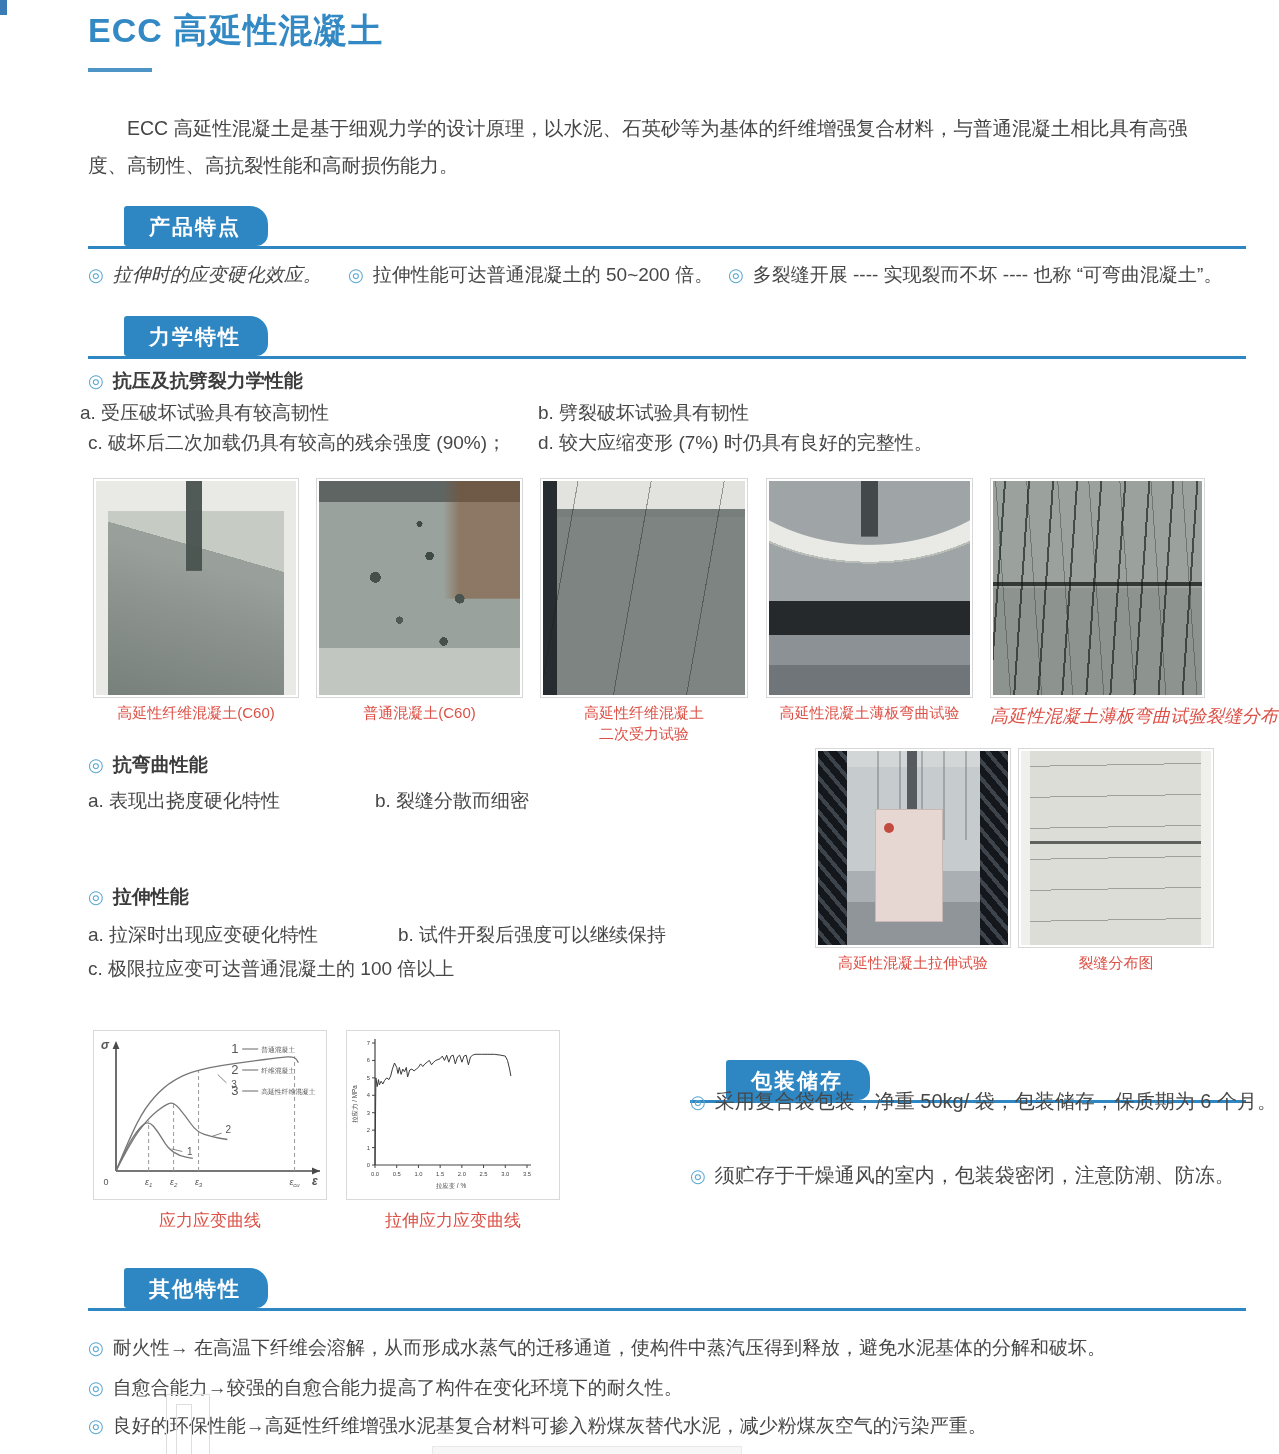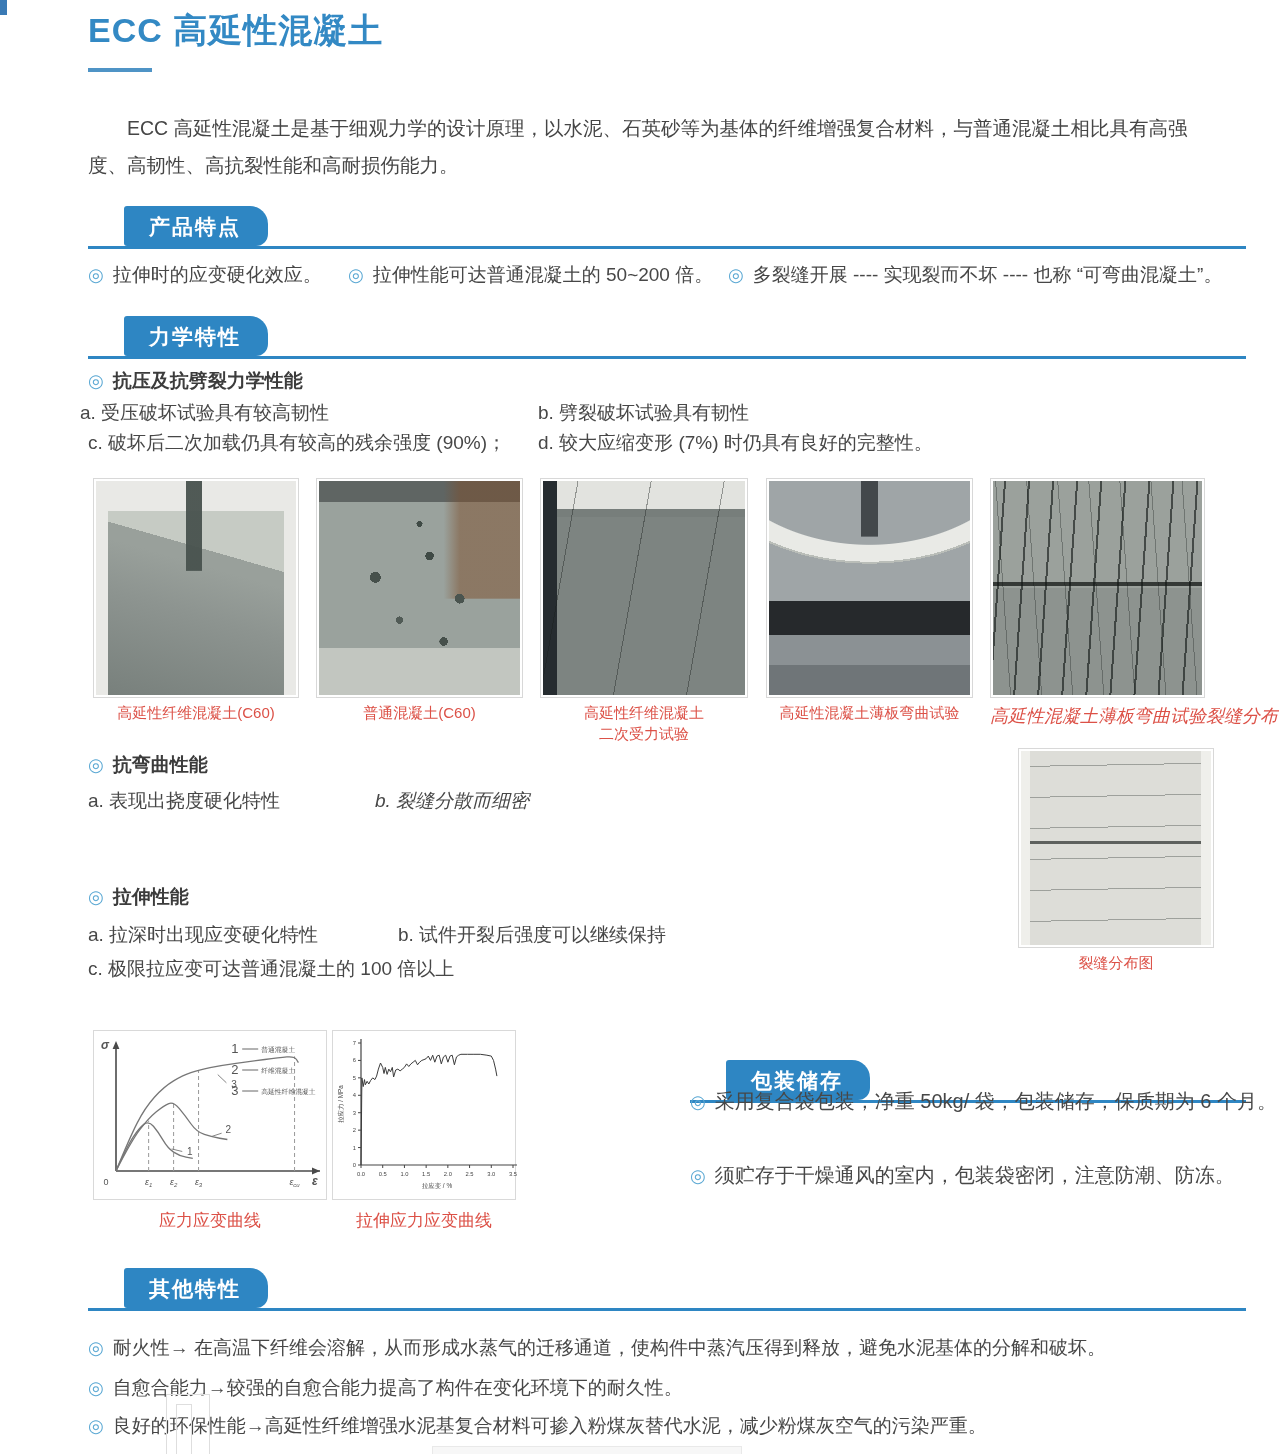--- a/index.html
+++ b/index.html
@@ -94,21 +94,21 @@
   <div class="corner"></div>
 
   <h1 class="page-title">ECC 高延性混凝土</h1>
   <div class="title-dash"></div>
 
   <p class="intro">ECC 高延性混凝土是基于细观力学的设计原理，以水泥、石英砂等为基体的纤维增强复合材料，与普通混凝土相比具有高强度、高韧性、高抗裂性能和高耐损伤能力。</p>
 
   <div class="sec-head" style="left:88px;top:206px;width:1122px;">
     <span class="tab">产品特点</span>
   </div>
-  <div class="t" style="left:88px;top:262px;">
+  <div class="t" style="left:88px;top:262px;font-style:italic;">
     <span class="dot">◎</span><span>拉伸时的应变硬化效应。</span>
   </div>
   <div class="t" style="left:348px;top:262px;">
     <span class="dot">◎</span><span>拉伸性能可达普通混凝土的 50~200 倍。</span>
   </div>
   <div class="t" style="left:728px;top:262px;">
     <span class="dot">◎</span><span>多裂缝开展 ---- 实现裂而不坏 ---- 也称 “可弯曲混凝土”。</span>
   </div>
 
   <div class="sec-head" style="left:88px;top:316px;width:1122px;">
@@ -152,29 +152,42 @@
     <div class="photo" style="height:220px;">
         <div class="img img-p5"></div>
       </div>
     <figcaption class="cap" style="font-size:18px;font-style:italic;">高延性混凝土薄板弯曲试验裂缝分布</figcaption>
   </figure>
 
   <div class="t" style="left:88px;top:752px;">
     <span class="dot">◎</span><span class="bold">抗弯曲性能</span>
   </div>
   <div class="t" style="left:88px;top:788px;">a. 表现出挠度硬化特性</div>
-  <div class="t" style="left:375px;top:788px;font-style:italic;">b. 裂缝分散而细密</div>
+  <div class="t" style="left:375px;top:788px;">b. 裂缝分散而细密</div>
 
   <div class="t" style="left:88px;top:884px;">
     <span class="dot">◎</span><span class="bold">拉伸性能</span>
   </div>
   <div class="t" style="left:88px;top:922px;">a. 拉深时出现应变硬化特性</div>
   <div class="t" style="left:398px;top:922px;">b. 试件开裂后强度可以继续保持</div>
   <div class="t" style="left:88px;top:956px;">c. 极限拉应变可达普通混凝土的 100 倍以上</div>
 
+  <figure class="fig" style="left:815px;top:748px;width:196px;">
+    <div class="photo" style="height:200px;">
+      <div class="img img-p6">
+        <div class="mcol l"></div>
+        <div class="mcol r"></div>
+        <div class="rod"></div>
+        <div class="cabinet">
+            <div class="cab-dot"></div>
+          </div>
+      </div>
+    </div>
+    <figcaption class="cap">高延性混凝土拉伸试验</figcaption>
+  </figure>
   <figure class="fig" style="left:1018px;top:748px;width:196px;">
     <div class="photo" style="height:200px;">
         <div class="img img-p7"></div>
       </div>
     <figcaption class="cap">裂缝分布图</figcaption>
   </figure>
 
   <figure class="fig" style="left:93px;top:1030px;width:234px;">
     <div class="chart-box">
       <svg id="sketch-svg" width="232" height="168" viewBox="0 0 232 168">
@@ -208,21 +221,21 @@
           <text x="137.2" y="43" font-size="13" fill="#555" font-family="&quot;Liberation Sans&quot;,&quot;DejaVu Sans&quot;,sans-serif">2</text>
           <line x1="148.2" y1="39" x2="164.2" y2="39" stroke="#666" stroke-width="1"></line>
           <text x="167.2" y="42" font-size="6.8" fill="#555" font-family="&quot;Liberation Sans&quot;,&quot;DejaVu Sans&quot;,sans-serif">纤维混凝土</text>
           <text x="137.2" y="64" font-size="13" fill="#555" font-family="&quot;Liberation Sans&quot;,&quot;DejaVu Sans&quot;,sans-serif">3</text>
           <line x1="148.2" y1="60" x2="164.2" y2="60" stroke="#666" stroke-width="1"></line>
           <text x="167.2" y="63" font-size="6.8" fill="#555" font-family="&quot;Liberation Sans&quot;,&quot;DejaVu Sans&quot;,sans-serif">高延性纤维混凝土</text>
         </svg>
     </div>
     <figcaption class="chart-cap">应力应变曲线</figcaption>
   </figure>
-  <figure class="fig" style="left:332px;top:1030px;width:184px;">
+  <figure class="fig" style="left:346px;top:1030px;width:214px;">
     <div class="chart-box">
       <svg id="tension-svg" width="190" height="168" viewBox="0 0 190 168">
           <line x1="28" y1="8" x2="28" y2="134" stroke="#444" stroke-width="1.2"></line>
           <line x1="28" y1="134" x2="184" y2="134" stroke="#444" stroke-width="1.2"></line>
           <line x1="25" y1="134" x2="28" y2="134" stroke="#444" stroke-width="1"></line>
           <text x="23" y="136" font-size="5.8" fill="#444" font-family="&quot;Liberation Sans&quot;,&quot;DejaVu Sans&quot;,sans-serif" text-anchor="end">0</text>
           <line x1="25" y1="116.57142857142857" x2="28" y2="116.57142857142857" stroke="#444" stroke-width="1"></line>
           <text x="23" y="118.57142857142857" font-size="5.8" fill="#444" font-family="&quot;Liberation Sans&quot;,&quot;DejaVu Sans&quot;,sans-serif" text-anchor="end">1</text>
           <line x1="25" y1="99.14285714285714" x2="28" y2="99.14285714285714" stroke="#444" stroke-width="1"></line>
           <text x="23" y="101.14285714285714" font-size="5.8" fill="#444" font-family="&quot;Liberation Sans&quot;,&quot;DejaVu Sans&quot;,sans-serif" text-anchor="end">2</text>

